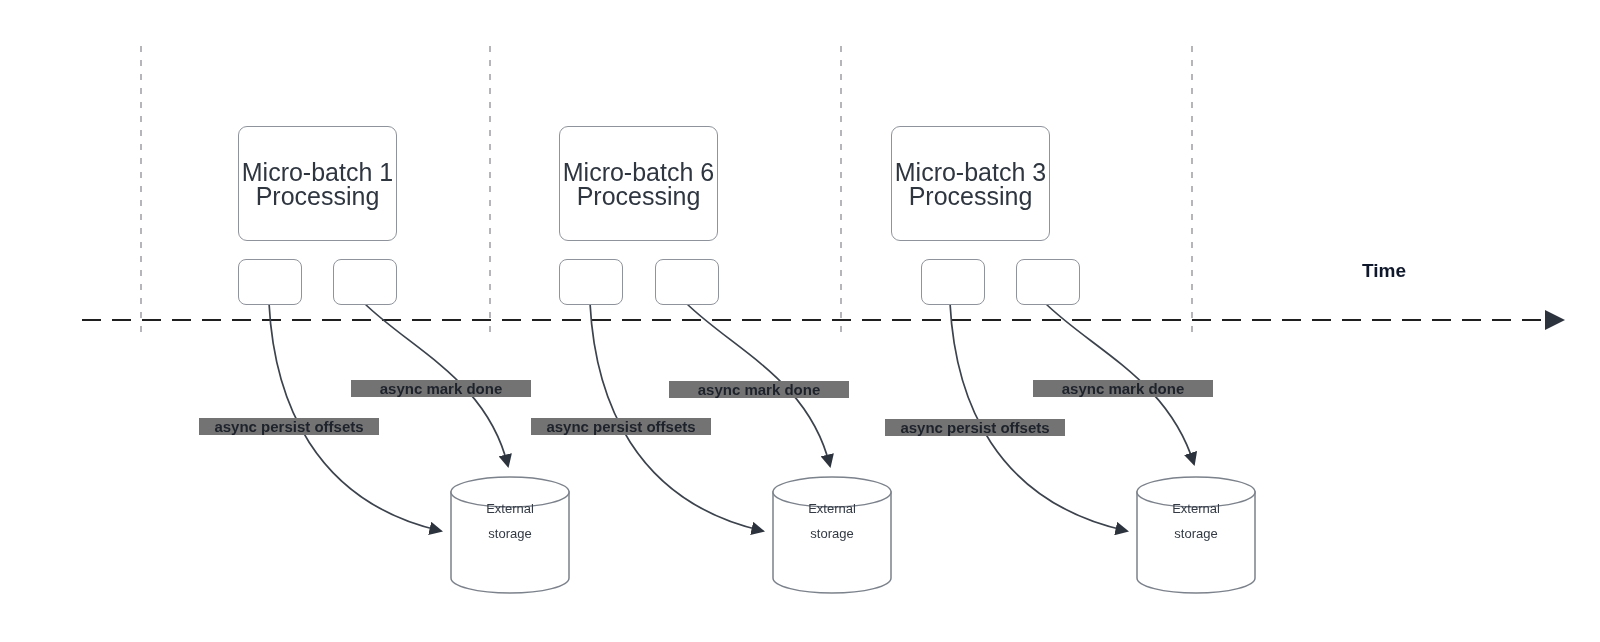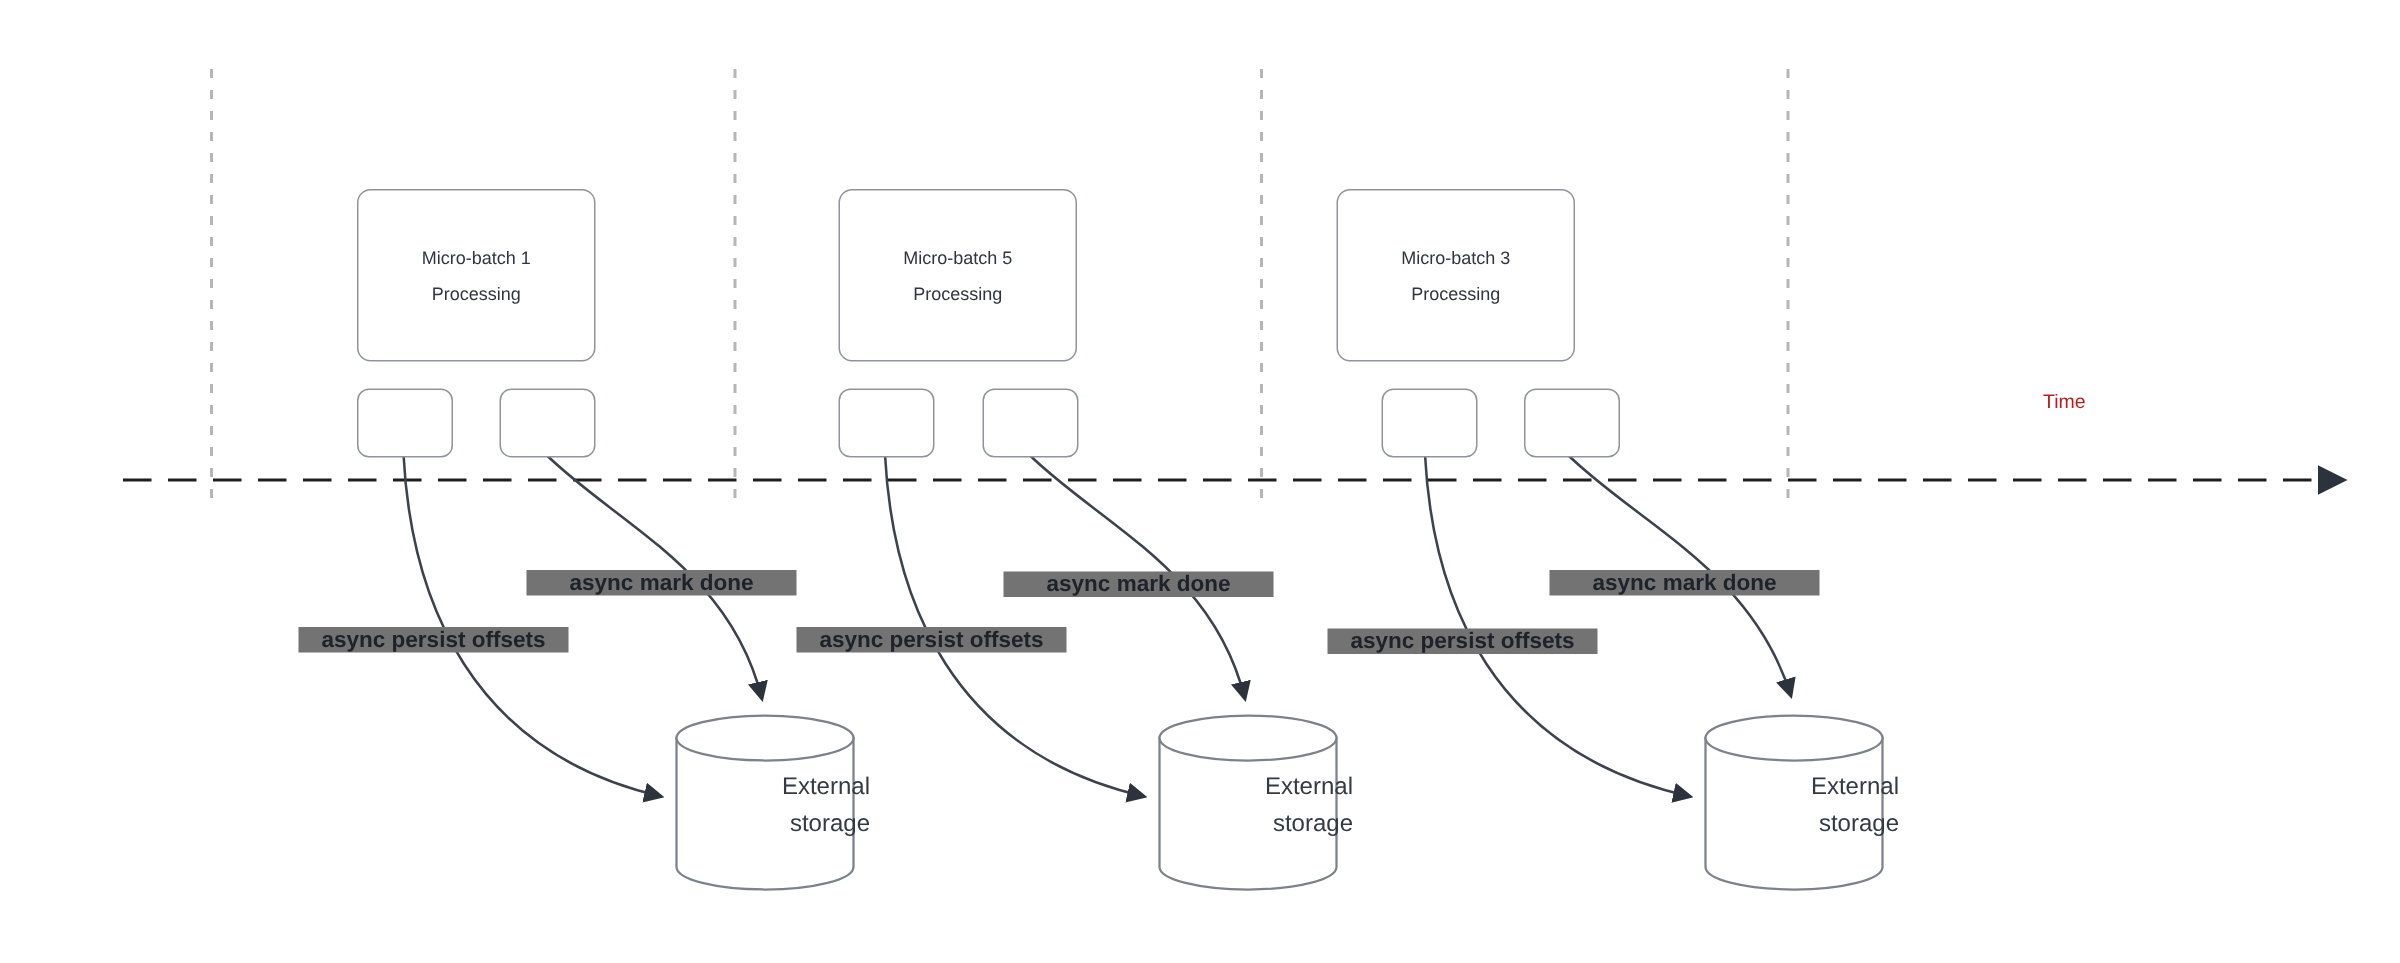--- a/index.html
+++ b/index.html
@@ -6,39 +6,39 @@
   .stage {
     position:relative; width:1600px; height:642px; background:#ffffff;
     font-family:"Liberation Sans", sans-serif; overflow:hidden;
   }
   .stage svg { position:absolute; left:0; top:0; }
 
   .proc-box {
     position:absolute; top:126px; width:157px; height:113px;
     background:#ffffff; border:1.5px solid #8f949c; border-radius:9px;
     display:flex; align-items:center; justify-content:center;
-    font-size:12px; line-height:24px; color:#2f3640; text-align:center;
+    font-size:25px; line-height:24px; color:#2f3640; text-align:center;
     white-space:pre-line;
   }
   .task-box {
     position:absolute; top:259px; width:62px; height:44px;
     background:#ffffff; border:1.5px solid #8f949c; border-radius:8px;
   }
   .flow-label {
     position:absolute; width:180px; text-align:center;
     font-size:15px; font-weight:bold; color:#1d222b;
     background:#737373; line-height:17px;
   }
   .cyl-label {
-    position:absolute; top:512px; width:140px; text-align:right;
-    font-size:16px; line-height:25px; color:#333a44; white-space:pre-line;
+    position:absolute; top:496px; width:140px; text-align:center;
+    font-size:13px; line-height:25px; color:#333a44; white-space:pre-line;
   }
   .time-label {
     position:absolute; left:1362px; top:260px;
-    font-size:13px; color:#b91c1c;
+    font-size:19px; color:#0f172a;font-weight:bold;
   }
 </style>
 </head>
 <body>
 
 <div class="stage">
 
   <svg width="1600" height="642" viewBox="0 0 1600 642">
     <defs>
       <marker id="arrow" viewBox="0 0 10 10" refX="8.5" refY="5" markerWidth="8" markerHeight="8" orient="auto-start-reverse">
@@ -85,21 +85,21 @@
 
   <div class="proc-box" style="left:238px;">Micro-batch 1
 Processing</div>
   <div class="task-box" style="left:238px;"></div>
   <div class="task-box" style="left:333px;"></div>
   <div class="flow-label" style="left:199px; top:418px;">async persist offsets</div>
   <div class="flow-label" style="left:351px; top:380px;">async mark done</div>
   <div class="cyl-label" style="left:440px;">External
 storage</div>
 
-  <div class="proc-box" style="left:559px;">Micro-batch 5
+  <div class="proc-box" style="left:559px;">Micro-batch 6
 Processing</div>
   <div class="task-box" style="left:559px;"></div>
   <div class="task-box" style="left:655px;"></div>
   <div class="flow-label" style="left:531px; top:418px;">async persist offsets</div>
   <div class="flow-label" style="left:669px; top:381px;">async mark done</div>
   <div class="cyl-label" style="left:762px;">External
 storage</div>
 
   <div class="proc-box" style="left:891px;">Micro-batch 3
 Processing</div>

